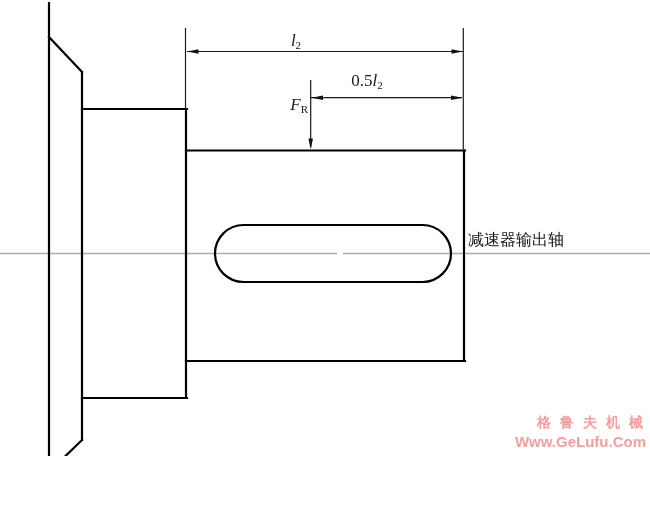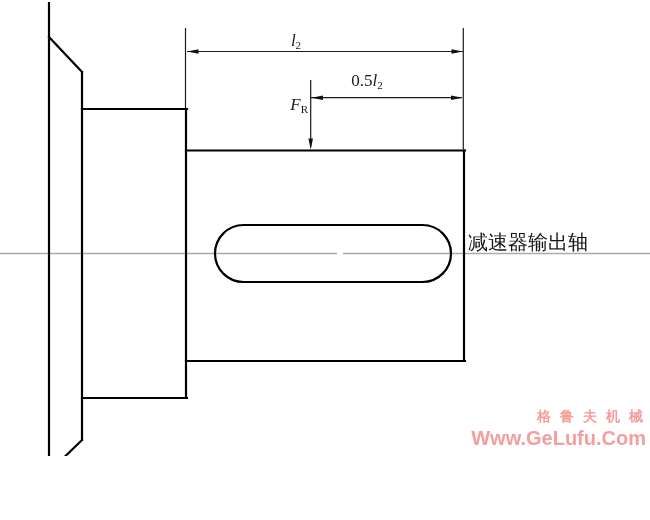--- a/index.html
+++ b/index.html
@@ -13,29 +13,29 @@
 
   
   .dim      { font-size:17px; }
   .dim .it  { font-style:italic; }
   .dim .rm  { font-style:normal; }
   .dim .sub { font-style:normal; font-size:11px; vertical-align:-3px; letter-spacing:0; }
   .ctr  { transform:translateX(-50%); }
   .rgt  { transform:translateX(-100%); }
 
   
-  .callout { font-family:"Liberation Sans", sans-serif; font-size:20px; color:#151515; }
+  .callout { font-family:"Liberation Sans", sans-serif; font-size:16px; color:#151515; }
 
   
   .wm {
     position:absolute; right:4px; bottom:6px; text-align:right;
     color:#f59e9e; font-family:Liberation Sans, sans-serif; font-weight:bold;
   }
   .wm-brand { display:block; font-size:14px; letter-spacing:9px; margin-right:-6px; }
-  .wm-url   { display:block; font-size:20px; margin-top:1px; }
+  .wm-url   { display:block; font-size:15px; margin-top:1px; }
 </style>
 </head>
 <body>
 
 <div class="stage">
 
   <svg width="650" height="520" viewBox="0 0 650 520">
 
     <line x1="0" y1="253.5" x2="650" y2="253.5" stroke-width="1.5" stroke-dasharray="337 6 1000" stroke="#ababab"></line>
 

